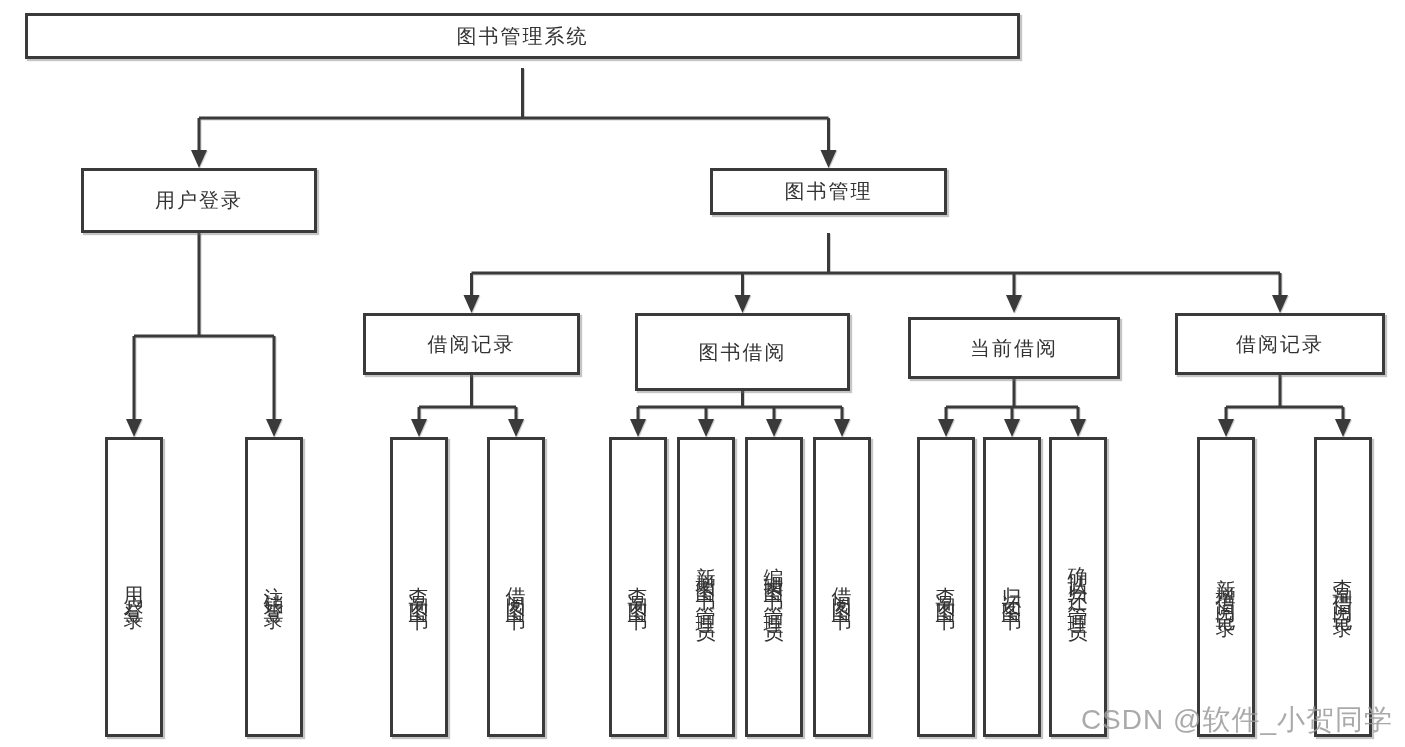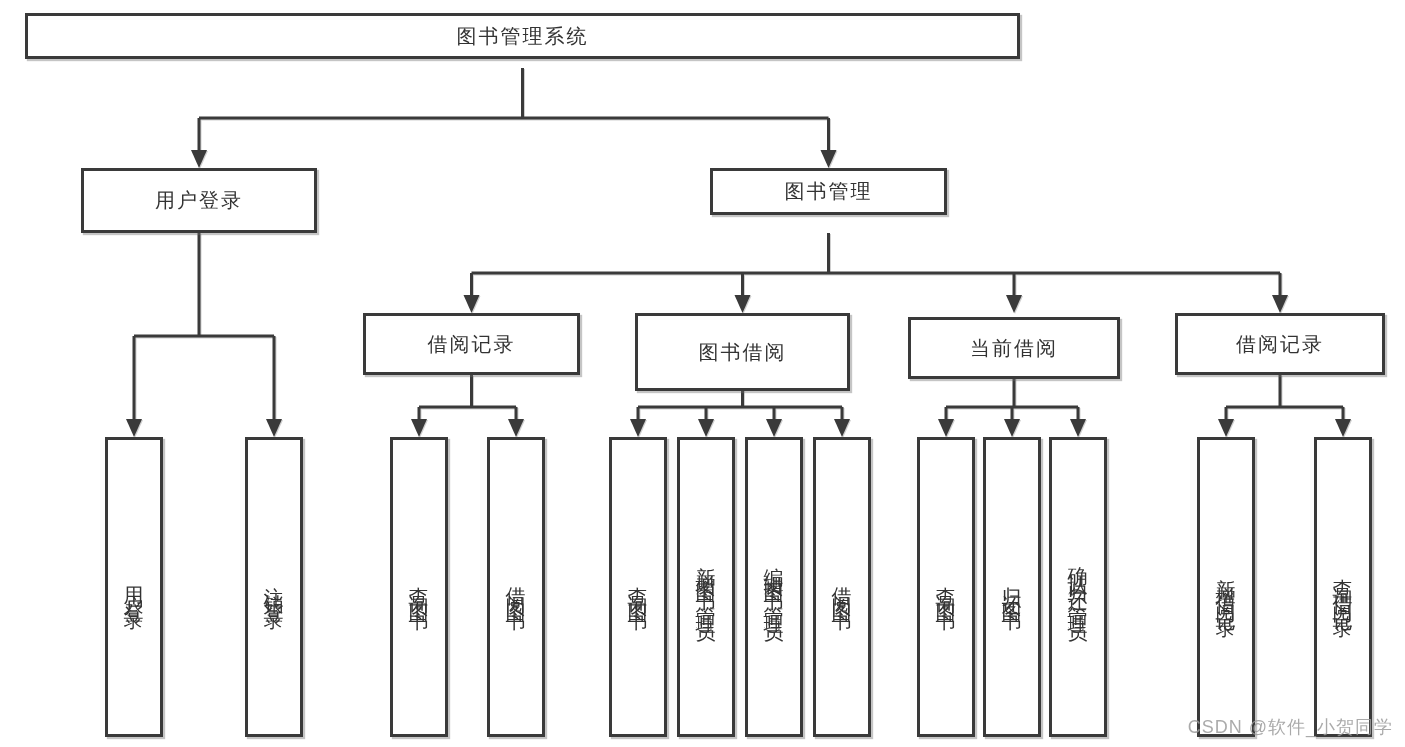--- a/index.html
+++ b/index.html
@@ -19,21 +19,21 @@
   svg.connectors polygon{fill:currentColor;stroke:none;}
   .box{position:absolute;border:3px solid var(--border-color);background:#fff;
     display:flex;align-items:center;justify-content:center;
     box-shadow:2px 2px 1px rgba(110,110,110,.4);}
   .box span{font-size:20px;letter-spacing:2px;color:var(--text-color);white-space:nowrap;}
   .leaf{position:absolute;top:437px;width:58px;height:300px;border:3px solid var(--border-color);
     background:#fff;display:flex;align-items:center;justify-content:center;
     box-shadow:2px 2px 1px rgba(110,110,110,.4);}
   .leaf span{writing-mode:vertical-rl;text-orientation:mixed;font-size:20px;
     letter-spacing:8px;color:var(--text-color);line-height:1;}
-  .watermark{position:absolute;right:12px;bottom:8px;font-size:18px;
+  .watermark{position:absolute;right:12px;bottom:8px;font-size:28px;
     color:var(--watermark-color);opacity:.85;z-index:20;letter-spacing:1px;}
 </style>
 </head>
 <body>
 
 <div class="stage">
 
   <svg class="connectors" width="1405" height="747" viewBox="0 0 1405 747">
     <g>
       <path d="M522.5 68 V118 M199 118 H828.5 M199 118 V152 M828.5 118 V152"></path>

